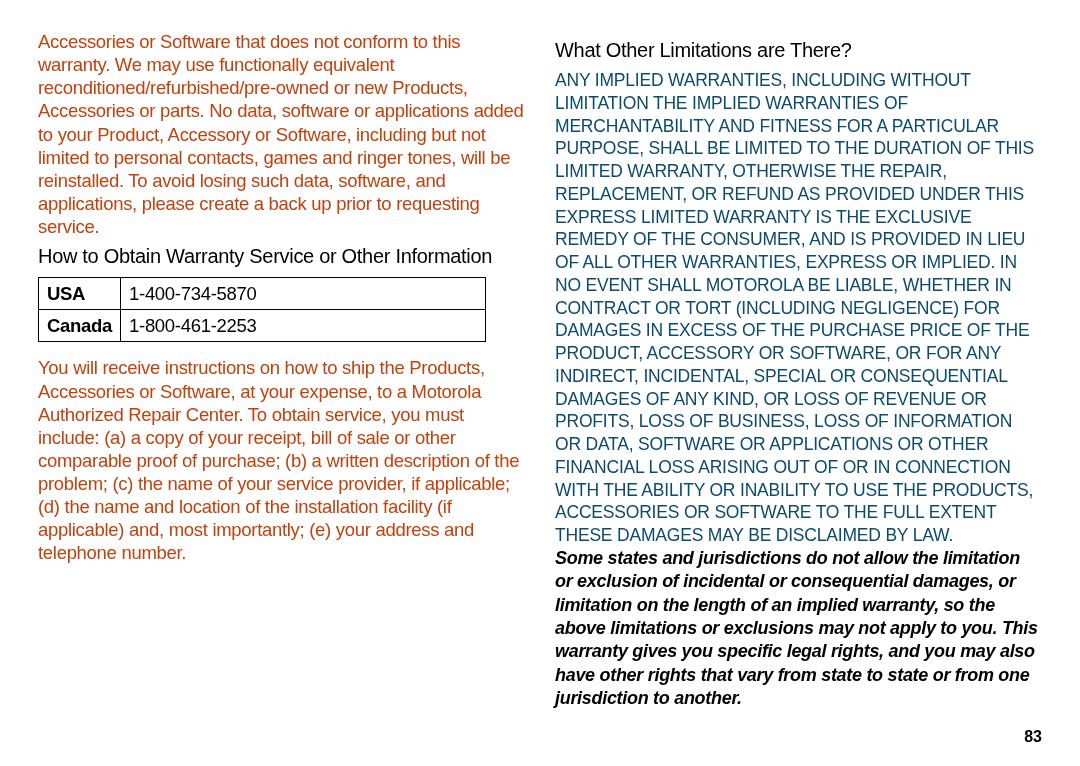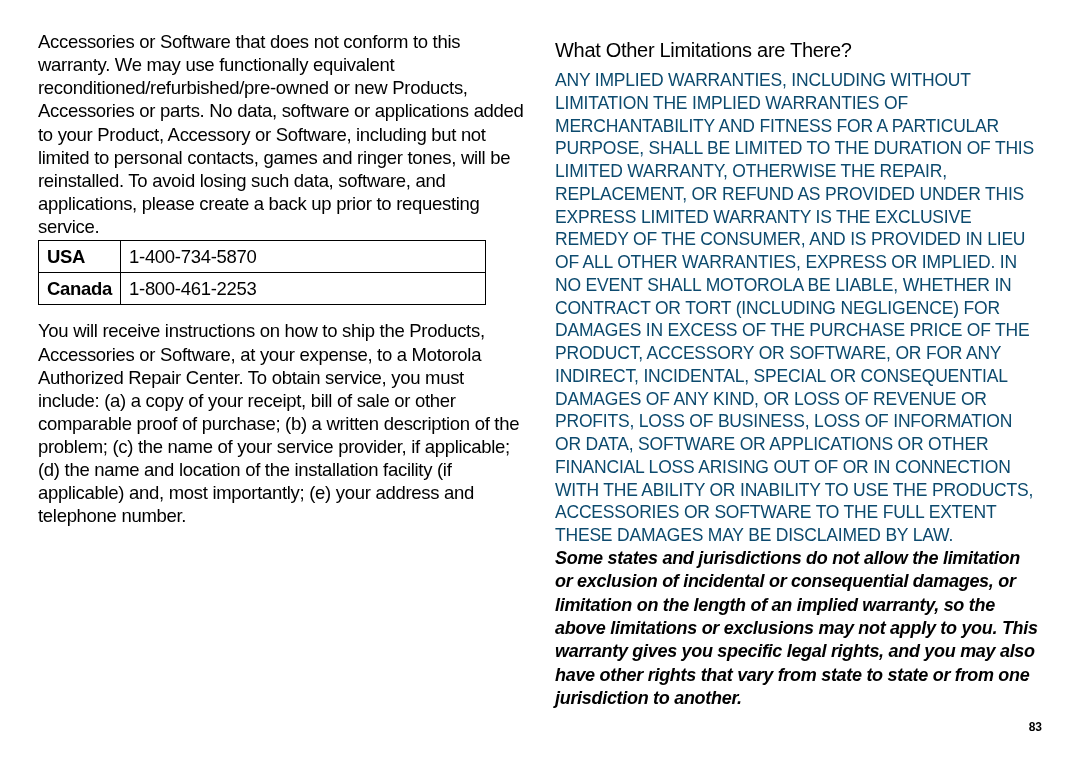--- a/index.html
+++ b/index.html
@@ -21,21 +21,21 @@
       position: relative;
     }
     .col {
       flex: 1;
       display: flex;
       flex-direction: column;
     }
     .body-text {
       font-size: 18.5px;
       line-height: 1.25;
-      color: #000000;
+      color: #c2410c;
       letter-spacing: -0.3px;
     }
     .heading {
       font-size: 20px;
       font-weight: 400;
       line-height: 1.25;
       margin-top: 6px;
       margin-bottom: 6px;
       letter-spacing: -0.3px;
     }
@@ -66,32 +66,33 @@
     .bold-text {
       font-size: 18px;
       font-weight: bold;
       line-height: 1.3;
       color: #000;
       letter-spacing: -0.3px;
       font-style: italic;
     }
     .page-number {
       position: absolute;
-      bottom: 12px;
+      bottom: 0;
       right: 0;
-      font-size: 12px;
+      font-size: 16px;
       font-weight: bold;
     }
   </style>
 </head>
 <body>
 
 <div class="columns">
   <div class="col">
     <p class="body-text">Accessories or Software that does not conform to this warranty. We may use functionally equivalent reconditioned/refurbished/pre-owned or new Products, Accessories or parts. No data, software or applications added to your Product, Accessory or Software, including but not limited to personal contacts, games and ringer tones, will be reinstalled. To avoid losing such data, software, and applications, please create a back up prior to requesting service.</p>
+    <h2 class="heading">How to Obtain Warranty Service or Other Information</h2>
     <table class="phone-table">
       <tbody>
         <tr>
           <td class="label">USA</td>
           <td>1-400-734-5870</td>
         </tr>
         <tr>
           <td class="label">Canada</td>
           <td>1-800-461-2253</td>
         </tr>

